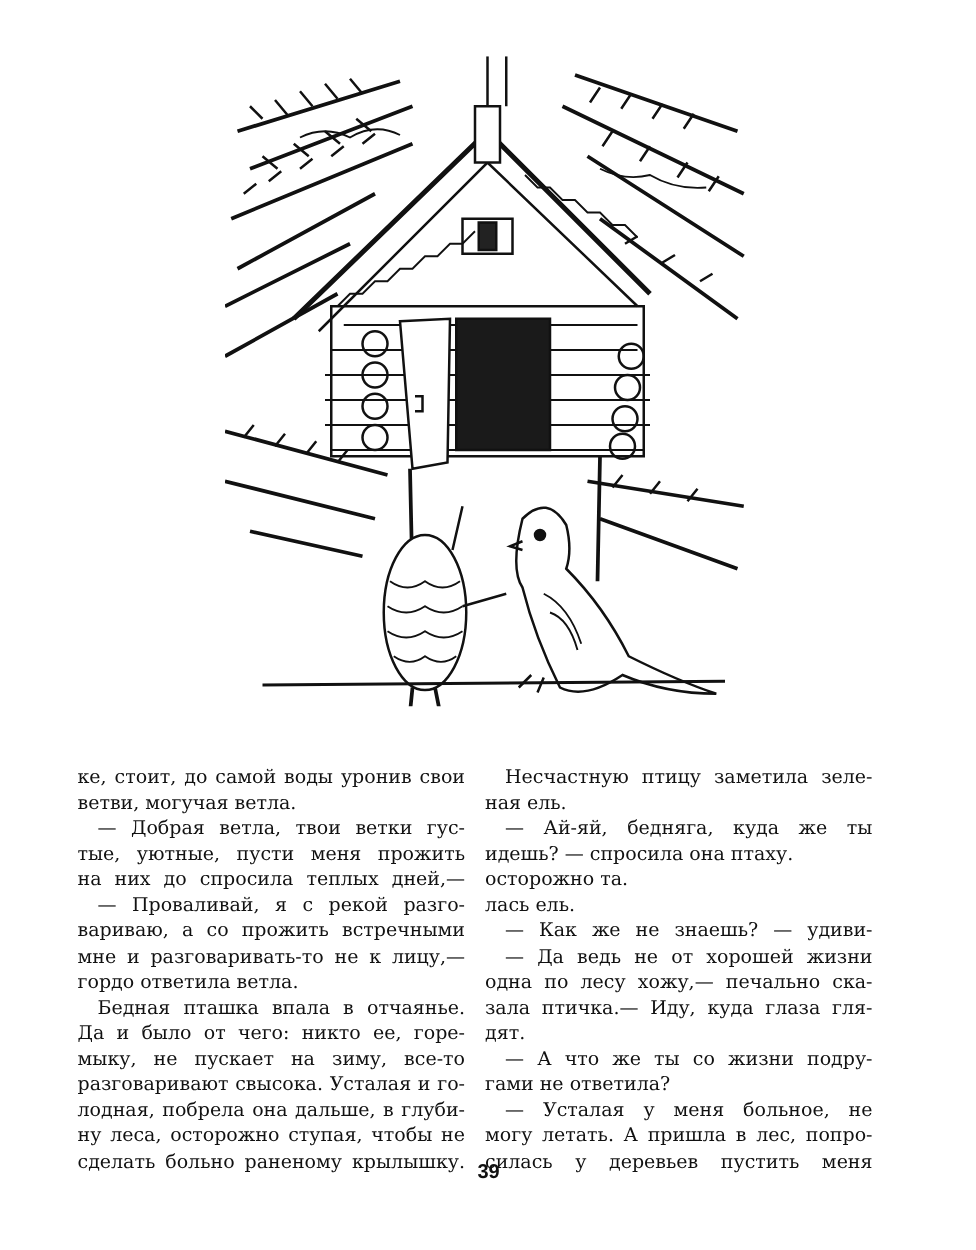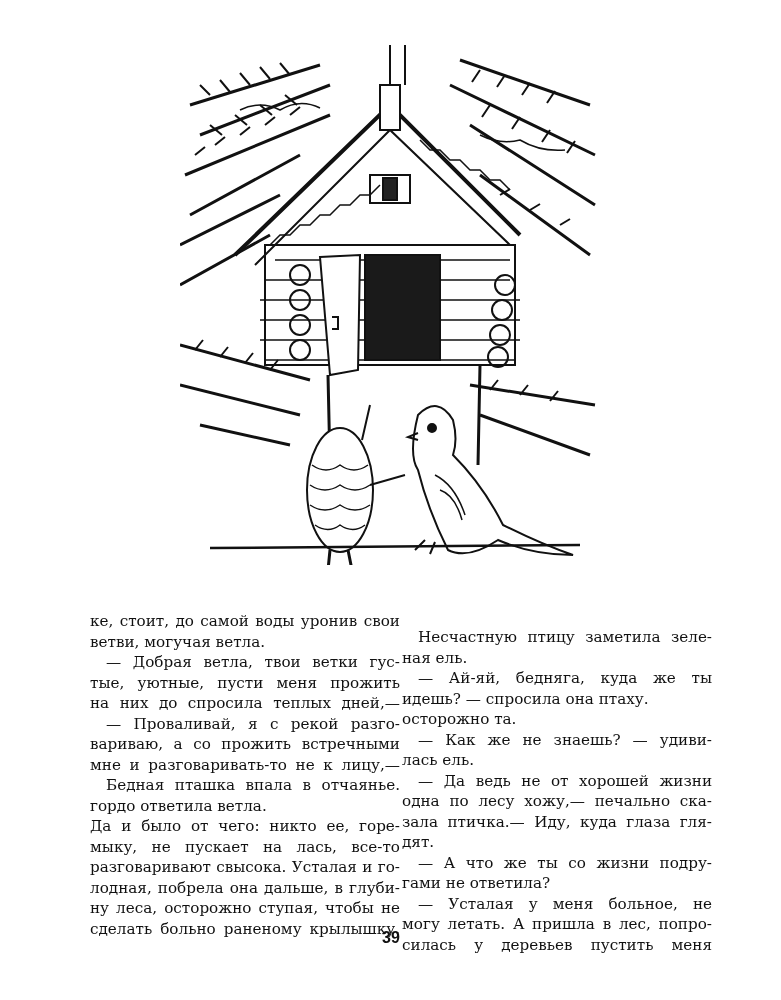--- a/index.html
+++ b/index.html
@@ -1,22 +1,22 @@
 <!DOCTYPE html>
 <html><head>
 <meta charset="utf-8">
 <style>
   html, body { margin:0; padding:0; background:#ffffff; }
   body { width:781px; height:1000px; position:relative; overflow:hidden;
          font-family:"DejaVu Serif", serif; color:#111; }
   .illustration { position:absolute; left:180px; top:45px; width:420px; height:520px; }
   .column { position:absolute; top:611px; width:310px; font-size:15.2px; line-height:20.5px;
             text-align:justify; }
-  .col-left { left:62px;margin-left:28px; }
-  .col-right { left:402px;margin-top:16px; }
+  .col-left { left:62px; }
+  .col-right { left:388px; }
   .line { display:block; white-space:nowrap; text-align:justify; text-align-last:justify; height:20.5px; }
   .line.last { text-align-last:left; }
   .indent { padding-left:16px; }
   .page-number { position:absolute; left:382px; top:929px; font-family:"Liberation Sans", sans-serif;
                  font-weight:bold; font-size:16px; }
 </style>
 </head>
 <body>
 
 <div class="illustration">
@@ -88,38 +88,38 @@
 
 <div class="column col-left">
   <span class="line">ке, стоит, до самой воды уронив свои</span>
   <span class="line last">ветви, могучая ветла.</span>
   <span class="line indent">— Добрая ветла, твои ветки гус-</span>
   <span class="line">тые, уютные, пусти меня прожить</span>
   <span class="line">на них до спросила теплых дней,—</span>
   <span class="line indent">— Проваливай, я с рекой разго-</span>
   <span class="line">вариваю, а со прожить встречными</span>
   <span class="line">мне и разговаривать-то не к лицу,—</span>
+  <span class="line last">гордо ответила ветла.</span>
   <span class="line indent">Бедная пташка впала в отчаянье.</span>
-  <span class="line last">гордо ответила ветла.</span>
   <span class="line">Да и было от чего: никто ее, горе-</span>
-  <span class="line">мыку, не пускает на лась, все-то</span>
+  <span class="line">мыку, не пускает на зиму, все-то</span>
   <span class="line">разговаривают свысока. Усталая и го-</span>
   <span class="line">лодная, побрела она дальше, в глуби-</span>
   <span class="line">ну леса, осторожно ступая, чтобы не</span>
   <span class="line">сделать больно раненому крылышку.</span>
 </div>
 
 <div class="column col-right">
   <span class="line indent">Несчастную птицу заметила зеле-</span>
   <span class="line last">ная ель.</span>
   <span class="line indent">— Ай-яй, бедняга, куда же ты</span>
   <span class="line last">идешь? — спросила она птаху.</span>
   <span class="line last">осторожно та.</span>
+  <span class="line last">лась ель.</span>
   <span class="line indent">— Как же не знаешь? — удиви-</span>
-  <span class="line last">лась ель.</span>
   <span class="line indent">— Да ведь не от хорошей жизни</span>
   <span class="line">одна по лесу хожу,— печально ска-</span>
   <span class="line">зала птичка.— Иду, куда глаза гля-</span>
   <span class="line last">дят.</span>
   <span class="line indent">— А что же ты со жизни подру-</span>
   <span class="line last">гами не ответила?</span>
   <span class="line indent">— Усталая у меня больное, не</span>
   <span class="line">могу летать. А пришла в лес, попро-</span>
   <span class="line">силась у деревьев пустить меня</span>
 </div>

